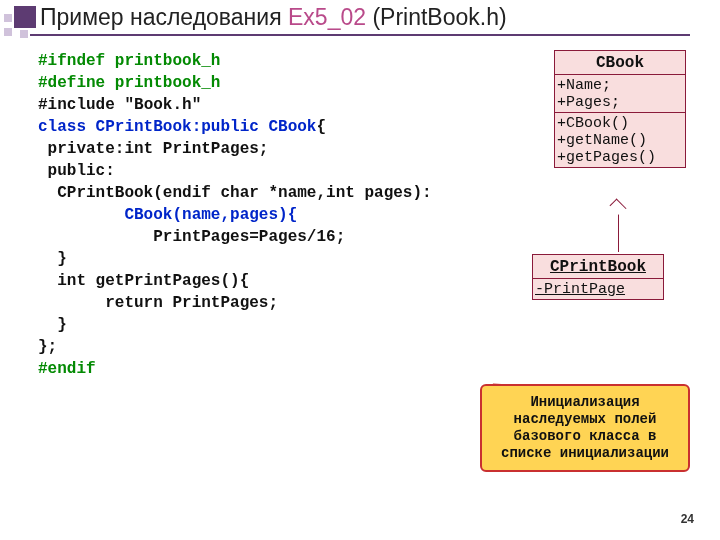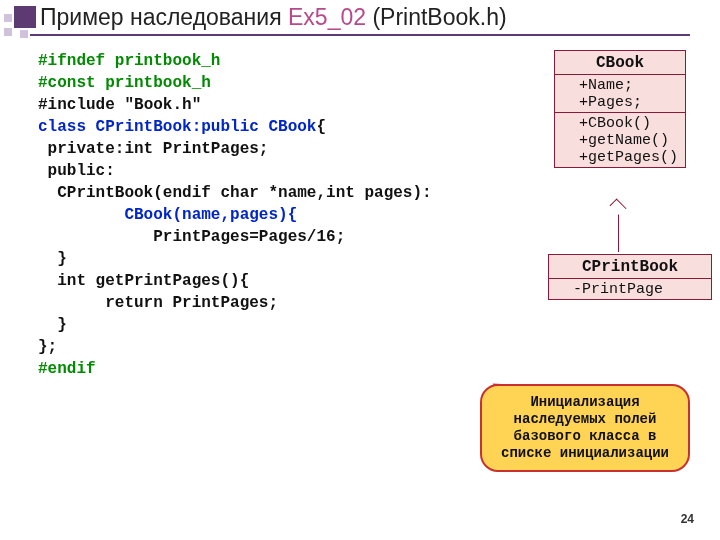--- a/index.html
+++ b/index.html
@@ -23,37 +23,37 @@
     font-family: "Courier New", monospace; font-size: 16px; font-weight: bold;
     line-height: 22px; white-space: pre; color: #111;
   }
   .kw-green { color: #038a03; }
   .kw-blue { color: #0025c9; }
   .uml-box {
     position: absolute; border: 1.5px solid #8a1a3a;
     font-family: "Courier New", monospace; font-size: 15px;
     background: #f9dede; color: #111;
   }
-  .uml-section { border-top: 1.5px solid #8a1a3a; padding: 2px 6px 1px 24px; line-height: 17px; }
+  .uml-section { border-top: 1.5px solid #8a1a3a; padding: 2px 6px 1px 2px; line-height: 17px; }
   .uml-title { text-align: center; font-weight: bold; padding: 3px 6px 2px 6px; font-size: 16px; }
   .uml-box.cbook { left: 554px; top: 50px; width: 132px; }
-  .uml-box.cprint { left: 548px; top: 254px; width: 164px; }
+  .uml-box.cprint { left: 532px; top: 254px; width: 132px; text-decoration: underline; }
   .arrow {
     position: absolute; left: 618px; top: 210px; width: 0; height: 42px;
     border-left: 1.5px solid #8a1a3a;
   }
   .arrow-head {
     position: absolute; left: 611px; top: 202px; width: 14px; height: 10px;
     border-left: 1.5px solid #8a1a3a; border-top: 1.5px solid #8a1a3a;
     transform: rotate(45deg);
     background: #fff;
   }
   .callout {
     position: absolute; left: 480px; top: 384px; width: 210px;
-    background: #ffd454; border: 2px solid #c93030; border-radius: 18px;
+    background: #ffd454; border: 2px solid #c93030; border-radius: 6px;
     padding: 8px 8px; font-family: "Courier New", monospace; font-size: 14px;
     font-weight: bold; text-align: center; color: #111; line-height: 17px;
   }
   .callout-stem {
     position: absolute; left: 490px; top: 378px; width: 0; height: 0;
     border-left: 8px solid transparent; border-right: 16px solid transparent;
     border-bottom: 18px solid #c93030; transform: rotate(-45deg);
   }
   .callout-stem-inner {
     position: absolute; left: 493px; top: 382px; width: 0; height: 0;
@@ -69,21 +69,21 @@
 <div class="deco-sq small" style="left:4px;top:14px;"></div>
 <div class="deco-sq small" style="left:4px;top:28px;"></div>
 <div class="deco-sq small" style="left:20px;top:30px;"></div>
 <div class="deco-line"></div>
 
 <div class="title">
   <span>Пример наследования </span><span class="accent">Ex5_02</span><span> (PrintBook.h)</span>
 </div>
 
 <div class="code"><span class="kw-green">#ifndef printbook_h</span>
-<span class="kw-green">#const printbook_h</span>
+<span class="kw-green">#define printbook_h</span>
 <span><span>#include </span><span>"Book.h"</span></span>
 <span><span class="kw-blue">class CPrintBook:public </span><span class="kw-blue">CBook</span><span>{</span></span>
 <span> private:int PrintPages;</span>
 <span> public:</span>
 <span>  CPrintBook(endif char *name,int pages):</span>
 <span class="kw-blue">         CBook(name,pages){</span>
 <span>            PrintPages=Pages/16;</span>
 <span>  }</span>
 <span>  int getPrintPages(){</span>
 <span>       return PrintPages;</span>

